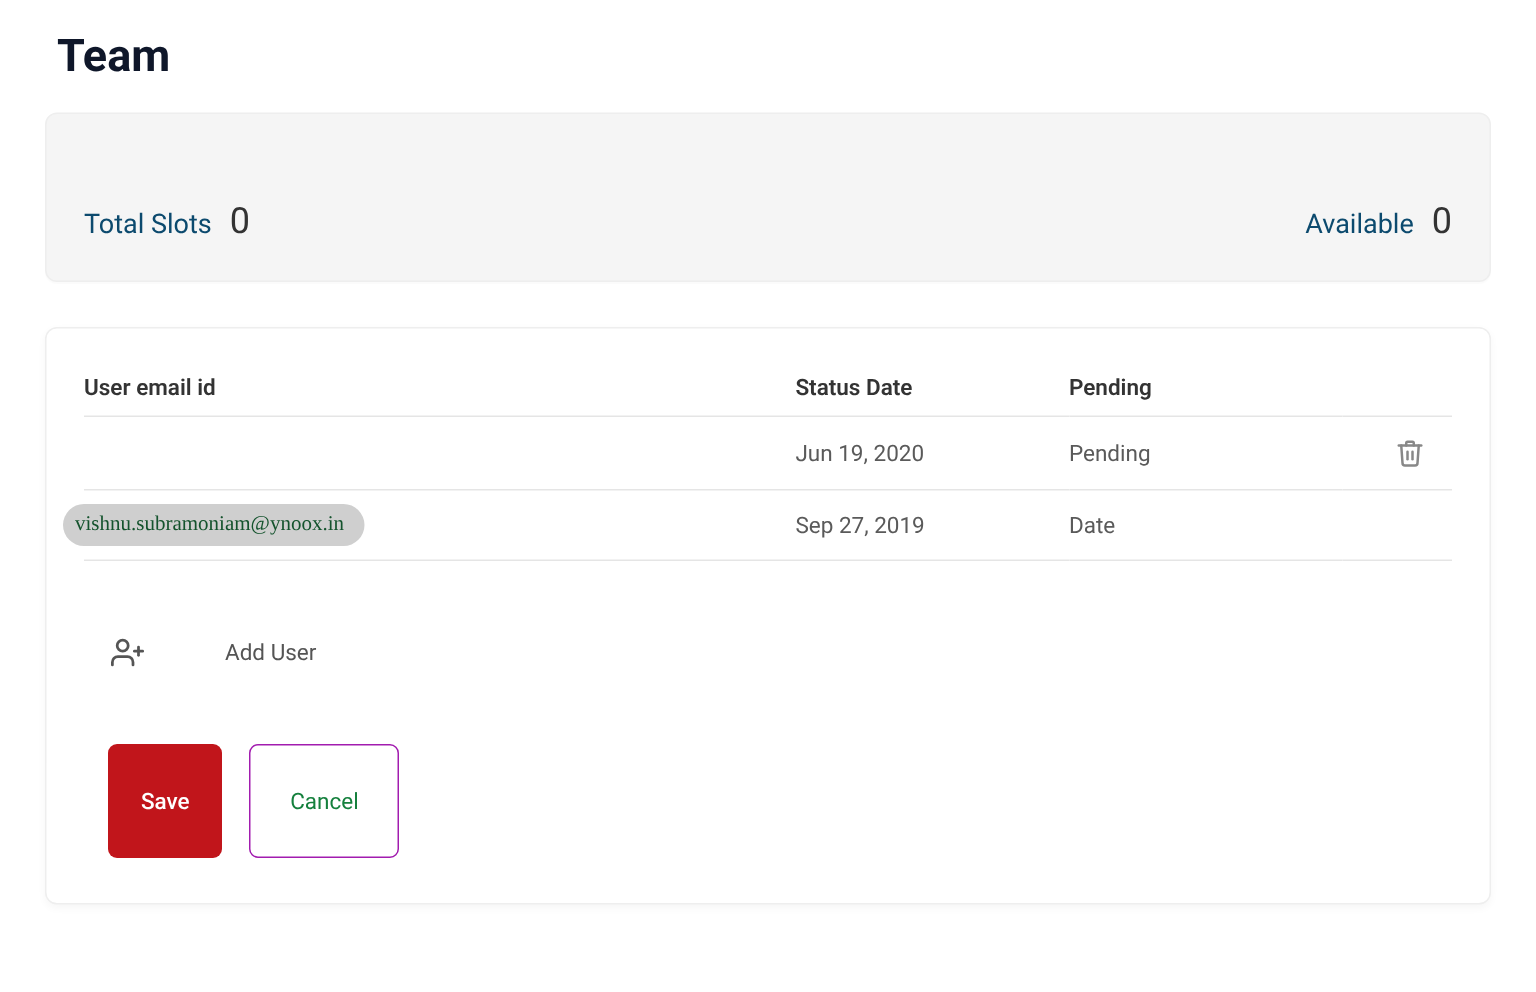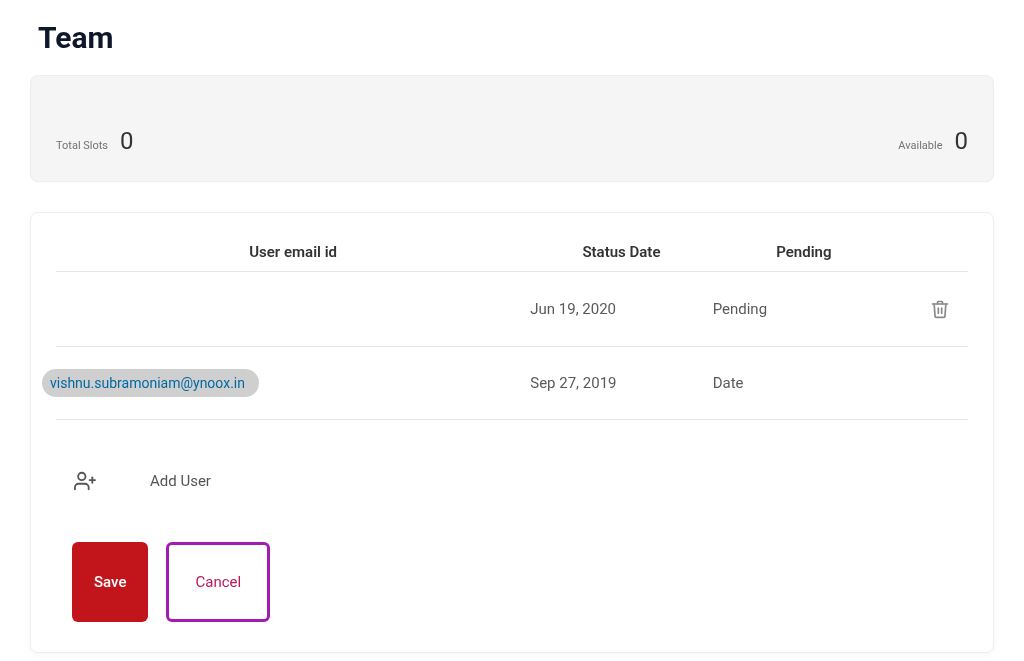--- a/index.html
+++ b/index.html
@@ -10,56 +10,57 @@
       border: 1px solid #eee;
       border-radius: 8px;
       padding: 26px 25px;
       display: flex;
       justify-content: space-between;
       align-items: center;
       margin-bottom: 30px;
       box-shadow: 0 1px 1px rgba(0,0,0,0.02);
     }
     .stat { display: flex; align-items: baseline; gap: 12px; }
-    .stat-label { font-size: 11px; color: #737373; margin-top: 37px; }
+    .stat-label { font-size: 18px; color: #0c4a6e; margin-top: 37px; }
     .stat-value { font-size: 24px; font-weight: 400; color: #333; }
     .main-card {
       background: #ffffff;
       border: 1px solid #eee;
       border-radius: 8px;
       padding: 30px 25px 30px 25px;
       box-shadow: 0 2px 6px rgba(0,0,0,0.04);
     }
     table { width: 100%; border-collapse: collapse; }
-    th { text-align: center; font-size: 15px; font-weight: 600; color: #333; padding-bottom: 10px; border-bottom: 1px solid #e5e5e5; }
-    td { padding: 22px 0; font-size: 15px; color: #5a5a5a; border-bottom: 1px solid #e5e5e5; vertical-align: middle; }
+    th { text-align: left; font-size: 15px; font-weight: 600; color: #333; padding-bottom: 10px; border-bottom: 1px solid #e5e5e5; }
+    td { padding: 9px 0; font-size: 15px; color: #5a5a5a; border-bottom: 1px solid #e5e5e5; vertical-align: middle; }
     tr:last-child td { border-bottom: 1px solid #e5e5e5; }
     .col-email { width: 52%; }
     .col-date { width: 20%; }
     .col-status { width: 20%; }
     .col-action { width: 8%; text-align: right; padding-right: 14px; }
     th.col-action { padding-right: 14px; }
     .email-pill {
       display: inline-block;
       background: #cfcfcf;
-      color: #0369a1;
+      color: #14532d;
       border-radius: 18px;
       padding: 6px 14px 6px 8px;
       font-size: 14px;
       margin-left: -14px;
+      font-family: Liberation Serif, serif;
     }
     .trash-btn { background: none; border: none; cursor: pointer; color: #888; padding: 4px; }
     .trash-btn svg { display: block; }
     .add-user-row { margin-top: 50px; margin-bottom: 50px; display: flex; align-items: center; gap: 10px; cursor: pointer; color: #555; padding-left: 18px; }
     .add-user-row span.label { font-size: 15px; margin-left: 44px; }
     .add-user-row svg { color: #555; }
     .actions { display: flex; gap: 18px; margin-left: 16px; }
     .btn { font-size: 15px; padding: 10px 22px; border-radius: 6px; cursor: pointer; }
     .btn-primary { background: #c1151b; color: #fff; border: none; font-weight: 500; }
-    .btn-secondary { background: #fff; color: #be185d; border: 3px solid #a21caf; font-weight: 400; padding: 28px 26px; }
+    .btn-secondary { background: #fff; color: #15803d; border: 1px solid #a21caf; font-weight: 400; padding: 28px 26px; }
   </style>
 </head>
 <body>
 
 <h1 class="page-title">Team</h1>
 
 <div class="summary-card">
   <div class="stat">
     <span class="stat-label">Total Slots</span>
     <span class="stat-value">0</span>

